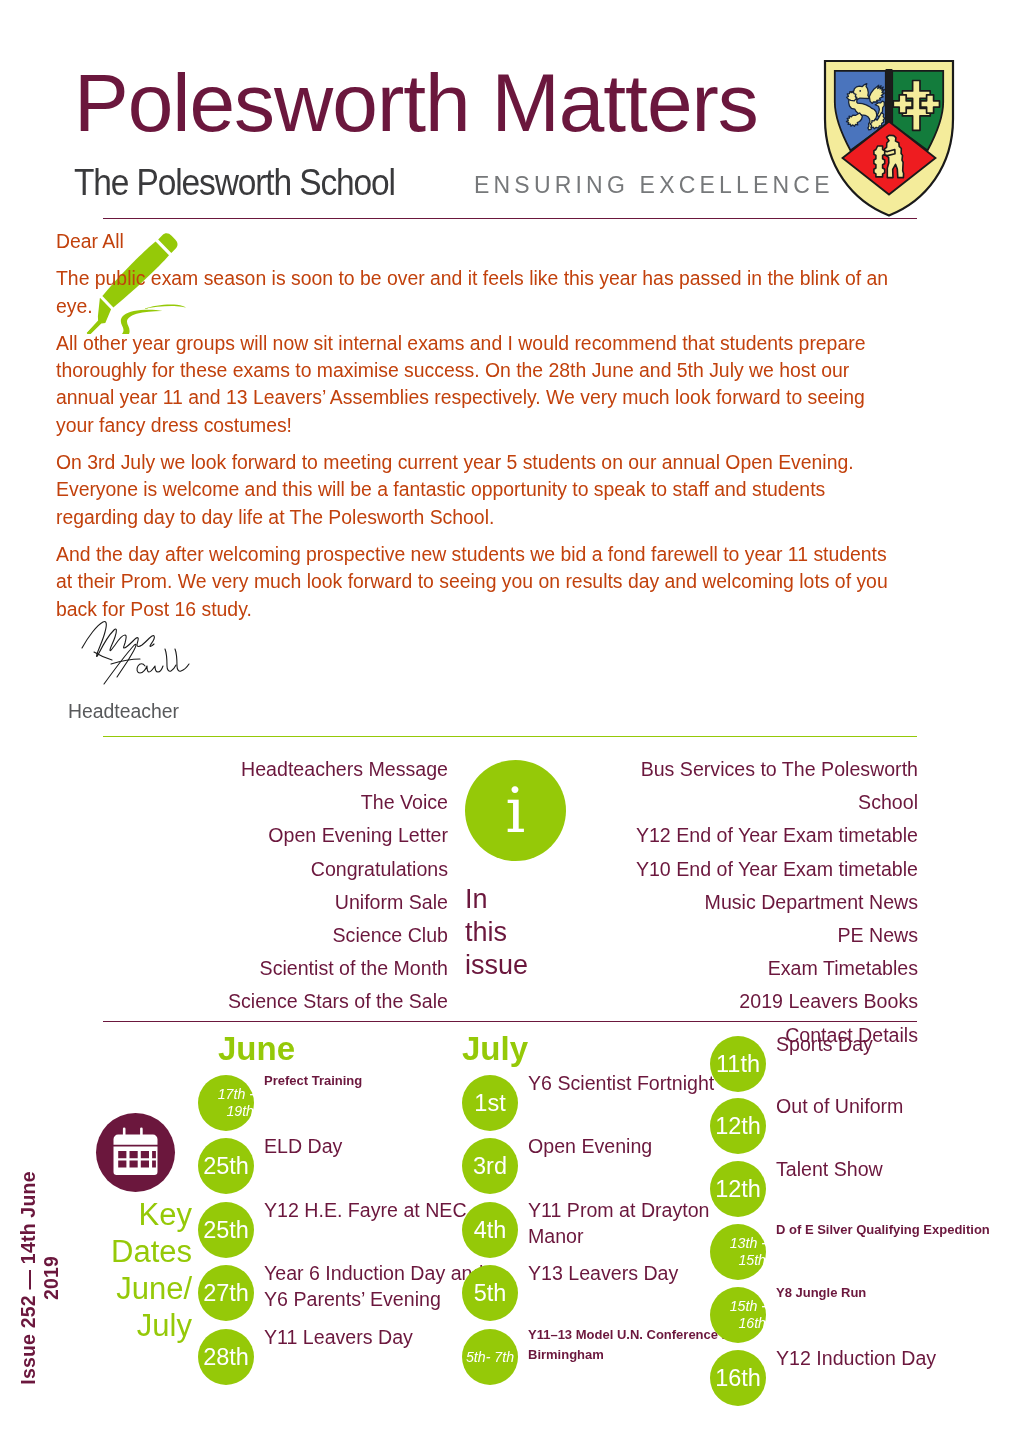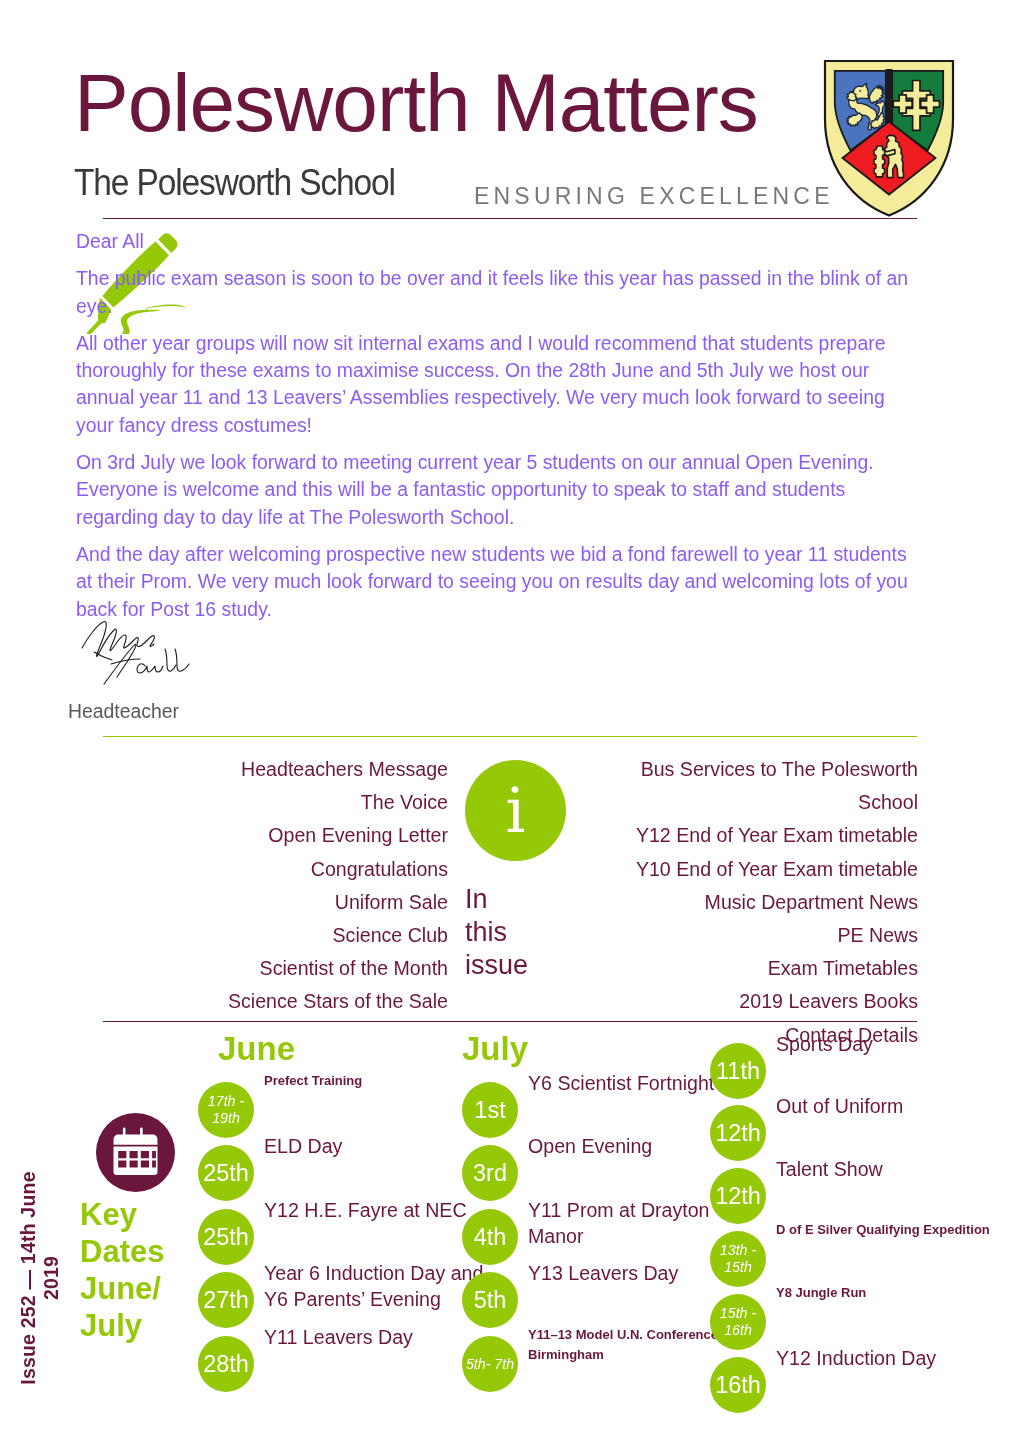--- a/index.html
+++ b/index.html
@@ -7,52 +7,52 @@
   body{width:1020px;height:1442px;position:relative;overflow:hidden;
        font-family:"Liberation Sans",sans-serif;-webkit-font-smoothing:antialiased;}
   .page{position:absolute;left:0;top:0;width:841px;height:1442px;}
   
   .masthead{position:absolute;left:74px;top:62px;font-size:82px;line-height:1;
             color:#6b173d;letter-spacing:-1px;font-weight:400;white-space:nowrap;}
   .schoolname{position:absolute;left:74px;top:165px;font-size:36px;line-height:1;
               color:#3a3a3c;letter-spacing:-1.2px;font-weight:400;white-space:nowrap;
               transform:scaleX(0.93);transform-origin:left top;}
   .tagline{position:absolute;left:474px;top:174px;font-size:23px;line-height:1;color:#76787a;
-           letter-spacing:4.2px;font-weight:400;white-space:nowrap;margin-top:11px;}
+           letter-spacing:4.2px;font-weight:400;white-space:nowrap;}
   .crest{position:absolute;left:822px;top:58px;width:134px;height:160px;}
   .rule{position:absolute;height:0;border-top:1.6px solid #6b173d;}
   .rule.green{border-top:1.6px solid #95c908;}
   
   .pen{position:absolute;left:71px;top:222px;width:116px;height:112px;}
-  .letter{position:absolute;left:76px;top:228px;width:845px;color:#8b5cf6;
+  .letter{position:absolute;left:56px;top:228px;width:845px;color:#c2410c;
           font-size:19.4px;line-height:27.3px;}
   .letter p{margin:0 0 10px 0;}
   .sig{position:absolute;left:74px;top:616px;width:180px;height:70px;}
   .role{position:absolute;left:68px;top:700px;font-size:19.4px;color:#58595b;}
   
   .itiwrap{position:absolute;left:103px;top:745px;width:814px;height:265px;margin-top:8px;}
   .iti-col{position:absolute;top:0;font-size:19.6px;color:#6b173d;line-height:33.2px;}
   .iti-left{left:0;width:345px;text-align:right;}
   .iti-right{left:475px;width:340px;text-align:right;}
   .iti-circle{position:absolute;left:362px;top:7px;width:101px;height:101px;border-radius:50%;
               background:#95c908;}
   .iti-i{position:absolute;left:0;top:0;width:101px;height:101px;color:#fff;
          font-family:"DejaVu Serif",serif;font-size:62px;line-height:101px;text-align:center;font-weight:400;}
   .iti-label{position:absolute;left:362px;top:130px;width:101px;color:#6b173d;
              font-size:27px;line-height:33.2px;font-weight:400;}
   .issue{position:absolute;left:-70px;top:1255px;width:220px;text-align:center;
          transform:rotate(-90deg);color:#6b173d;font-size:19.5px;font-weight:700;letter-spacing:0.2px;}
   .cal-circle{position:absolute;left:96px;top:1113px;width:79px;height:79px;border-radius:50%;
               background:#6b173d;}
-  .kd-title{position:absolute;left:80px;top:1196px;width:112px;text-align:left;color:#95c908;
-            font-size:31px;line-height:37px;font-weight:700;}
+  .kd-title{position:absolute;left:80px;top:1196px;width:112px;text-align:right;color:#95c908;
+            font-size:31px;line-height:37px;font-weight:400;}
   .month{position:absolute;color:#95c908;font-size:33px;font-weight:700;line-height:1;}
   .ev{position:absolute;}
-  .ev .dot{position:absolute;left:0;top:11px;width:56px;height:56px;border-radius:50%;background:#95c908;
-           color:#fff;text-align:center;display:flex;align-items:center;justify-content:center;}
+  .ev .dot{position:absolute;left:0;top:4px;width:56px;height:56px;border-radius:50%;background:#95c908;
+           color:#fff;text-align:right;display:flex;align-items:center;justify-content:center;}
   .ev .dot span{display:block;}
   .ev .dot.big span{font-size:23.5px;line-height:25px;}
   .ev .dot.small span{font-size:14.2px;line-height:17px;font-style:italic;}
   .ev .txt{position:absolute;left:66px;color:#6b173d;font-size:19.6px;line-height:25.6px;}
   .ev .txt.sm{font-size:13px;line-height:20px;font-weight:bold;}
 </style>
 </head>
 <body>
 
 <div class="page">

